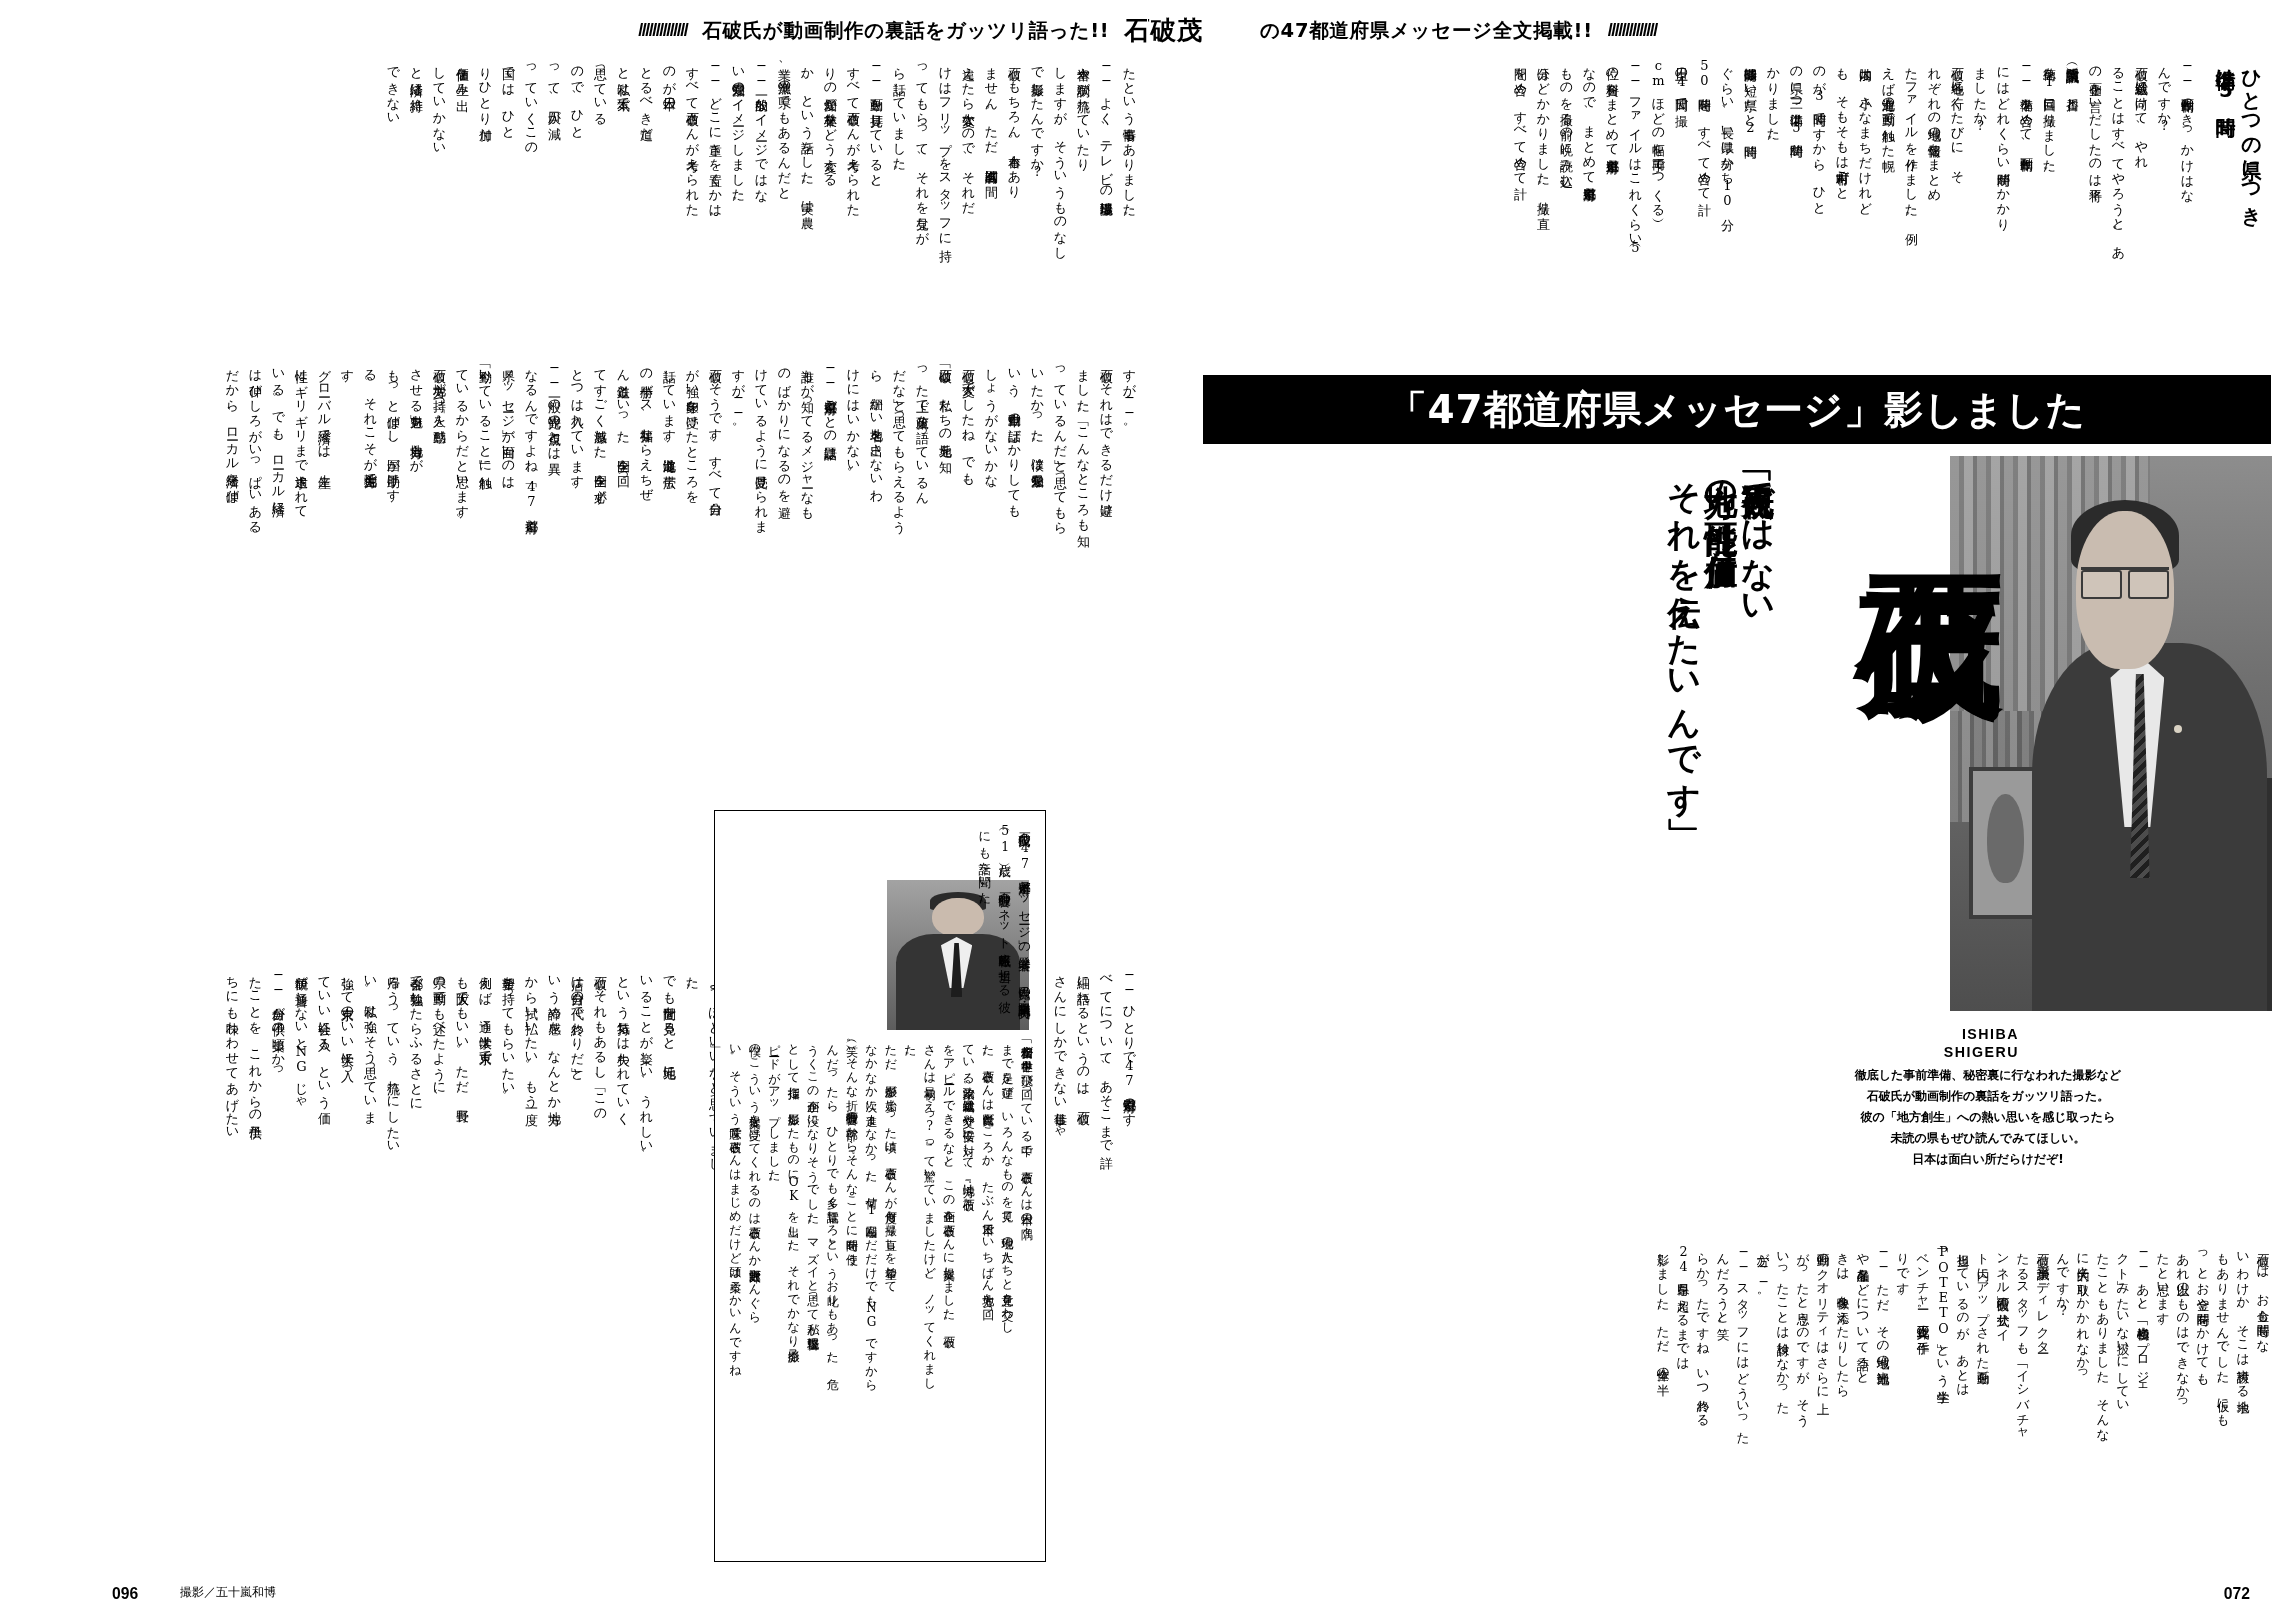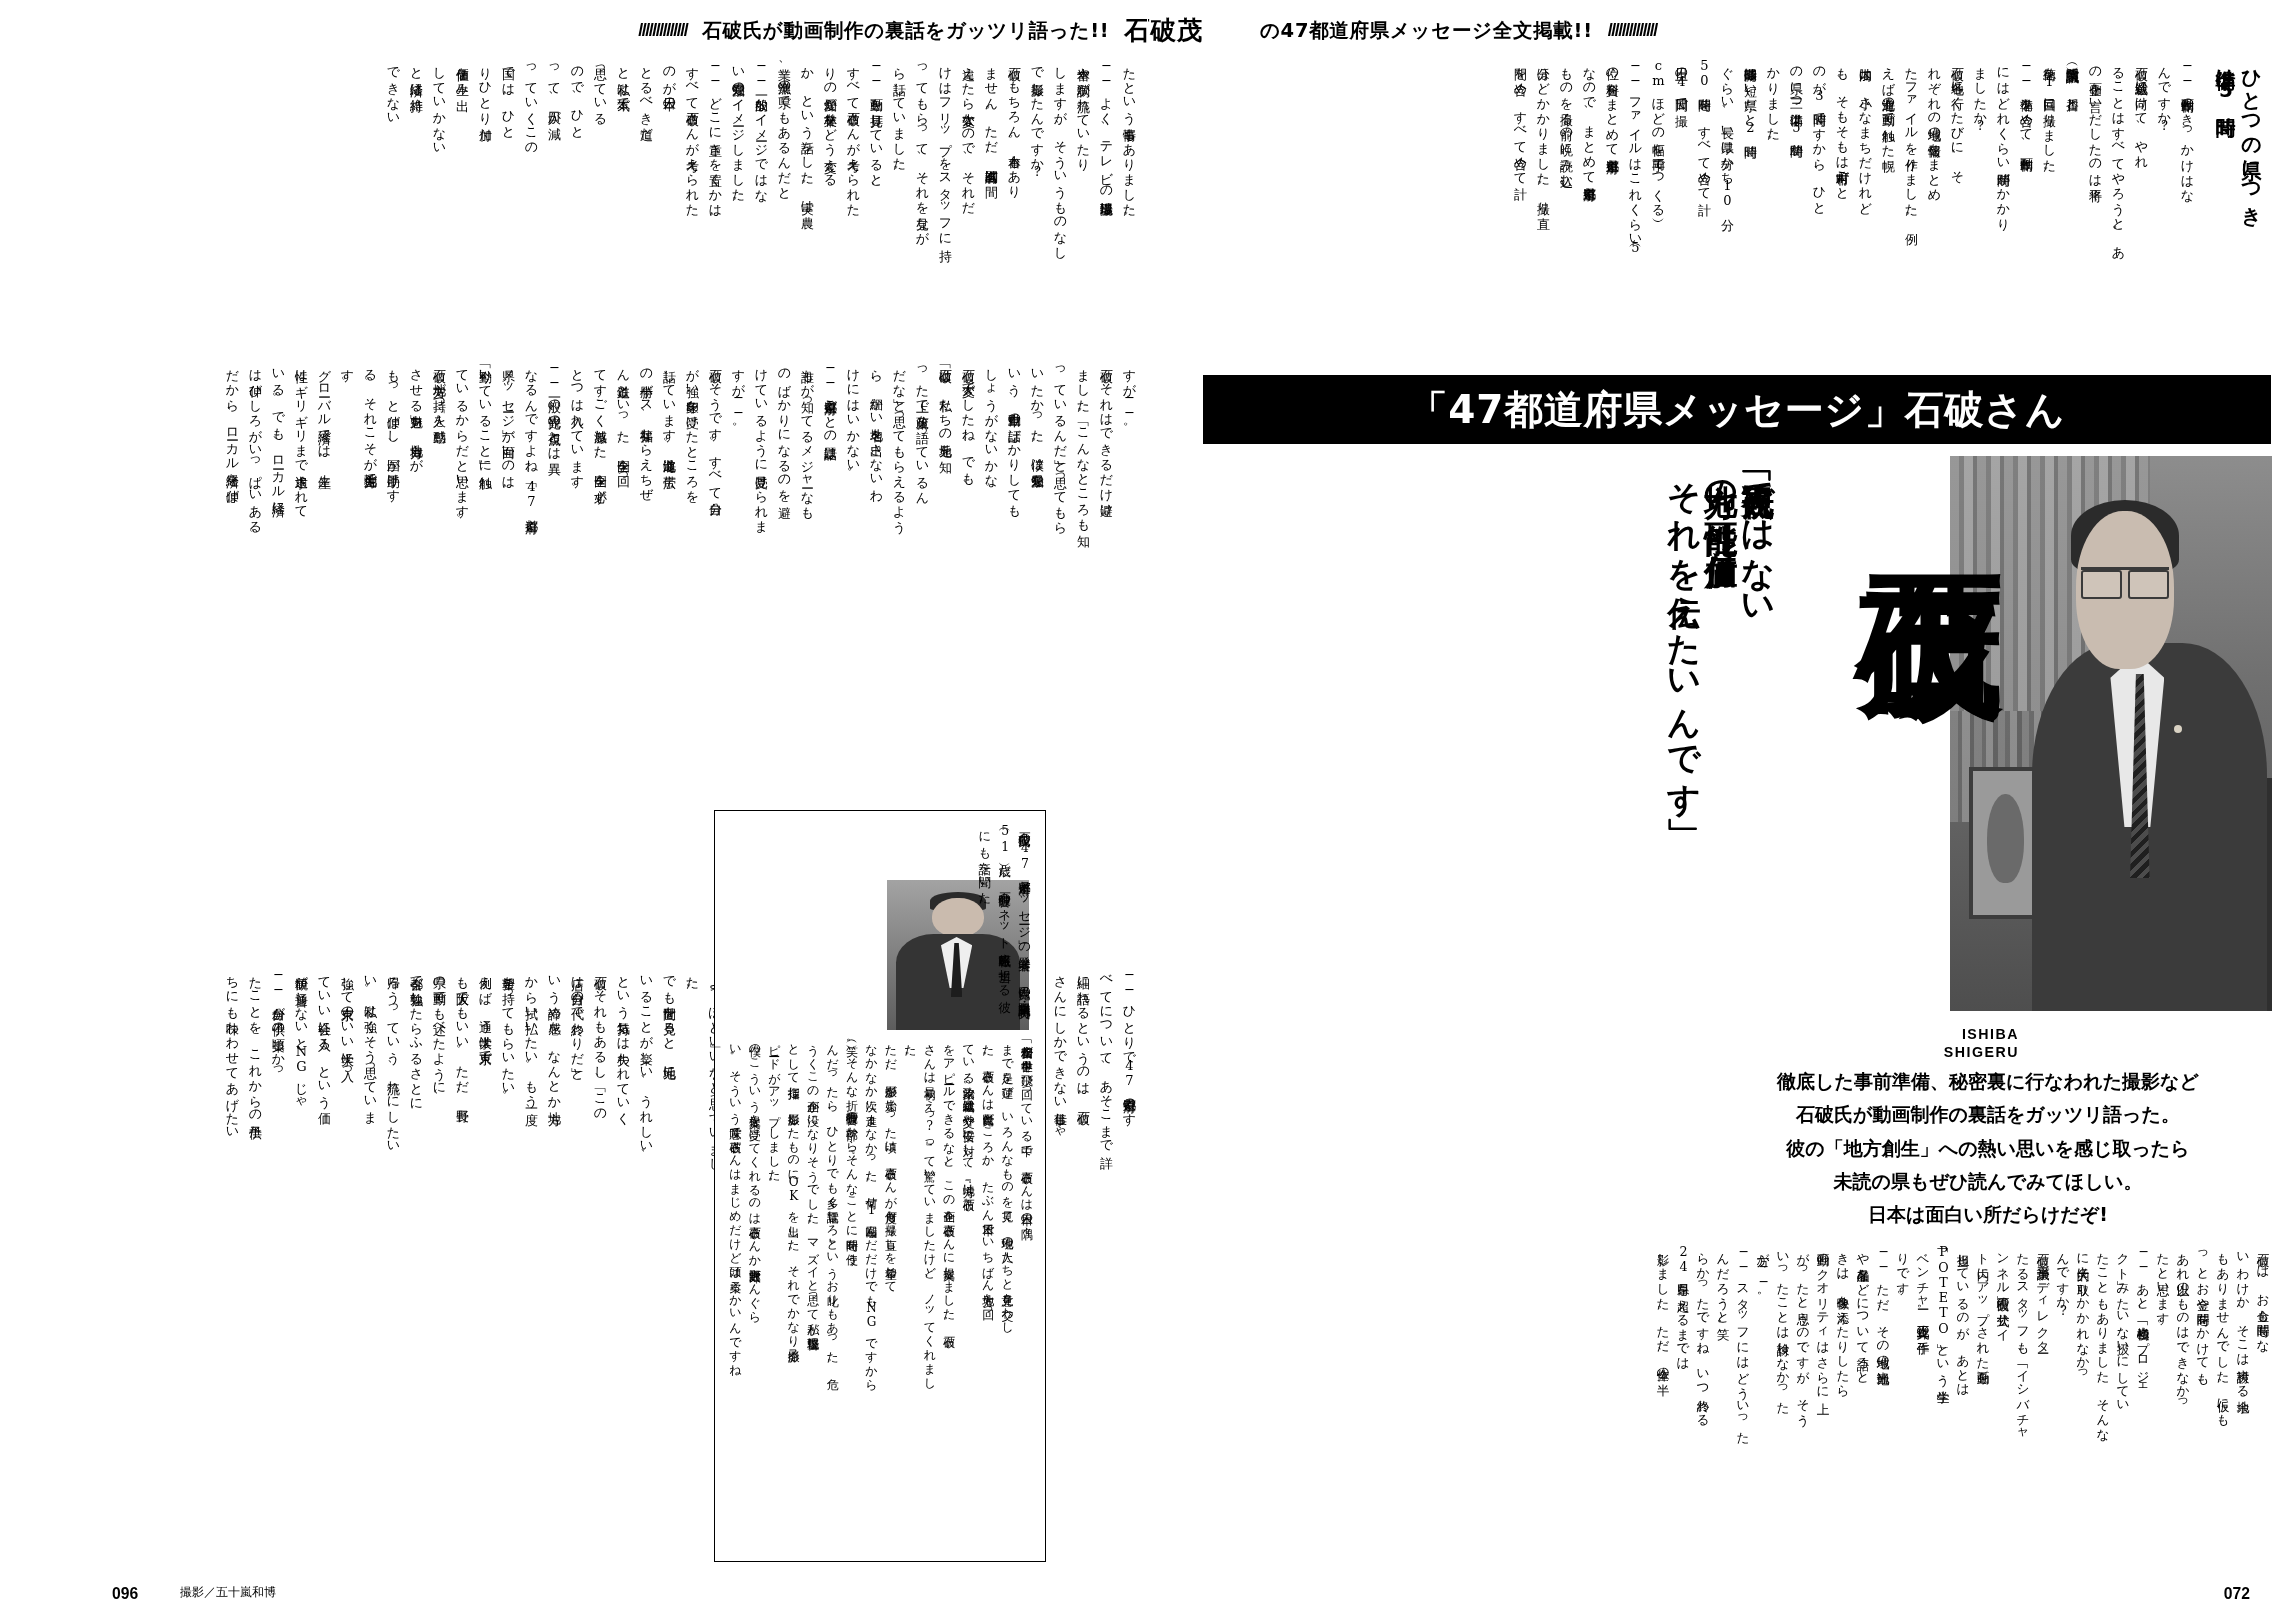--- a/index.html
+++ b/index.html
@@ -170,21 +170,21 @@
     font-family:"DejaVu Sans","Liberation Sans",sans-serif;
     font-weight:bold;
     line-height:1.12;
     letter-spacing:0px;
   }
 
   
   .lede{
     position:absolute;
     font-family:"DejaVu Sans","Liberation Sans",sans-serif;
-    font-weight:bold;font-size:19px;line-height:1.75;text-align:center;
+    font-weight:bold;font-size:12px;line-height:1.75;text-align:center;
   }
 
   
   .inset{
     position:absolute;
     border:1.5px solid #000;
     background:#fff;
   }
   .inset .ins-photo{
     position:absolute;
@@ -416,21 +416,21 @@
         <div class="col" style="width: 23px; font-size: 13px;">土日の4日間で撮</div>
         <div class="col" style="width: 23px; font-size: 13px;">cmほどの幅を両手でつくる）</div>
         <div class="col" style="width: 23px; font-size: 13px;">──ファイルはこれくらい（5</div>
         <div class="col" style="width: 23px; font-size: 13px;">位の資料をまとめて都道府県単</div>
         <div class="col" style="width: 23px; font-size: 13px;">なので、まとめて都道府県単</div>
         <div class="col" style="width: 23px; font-size: 13px;">ものを撮る前の晩に読み込む</div>
         <div class="col" style="width: 23px; font-size: 13px;">分ほどかかりました。撮り直</div>
         <div class="col" style="width: 23px; font-size: 13px;">間を含め、すべて含めて計</div>
       </div>
 
-    <div class="titleband" style="left:55px;top:375px;width:1068px;height:69px;font-size:39px;">「47都道府県メッセージ」石破さん</div>
+    <div class="titleband" style="left:55px;top:375px;width:1068px;height:69px;font-size:39px;">「47都道府県メッセージ」影しました</div>
 
     <div class="hero" style="left:802px;top:456px;width:322px;height:555px;">
       <div class="bgwall"></div>
       <div class="shelf"></div>
       <div class="shelf2"></div>
       <div class="frame"></div>
       <div class="chairback"></div>
       <div class="person">
         <div class="body"></div>
         <div class="shirt"></div>

